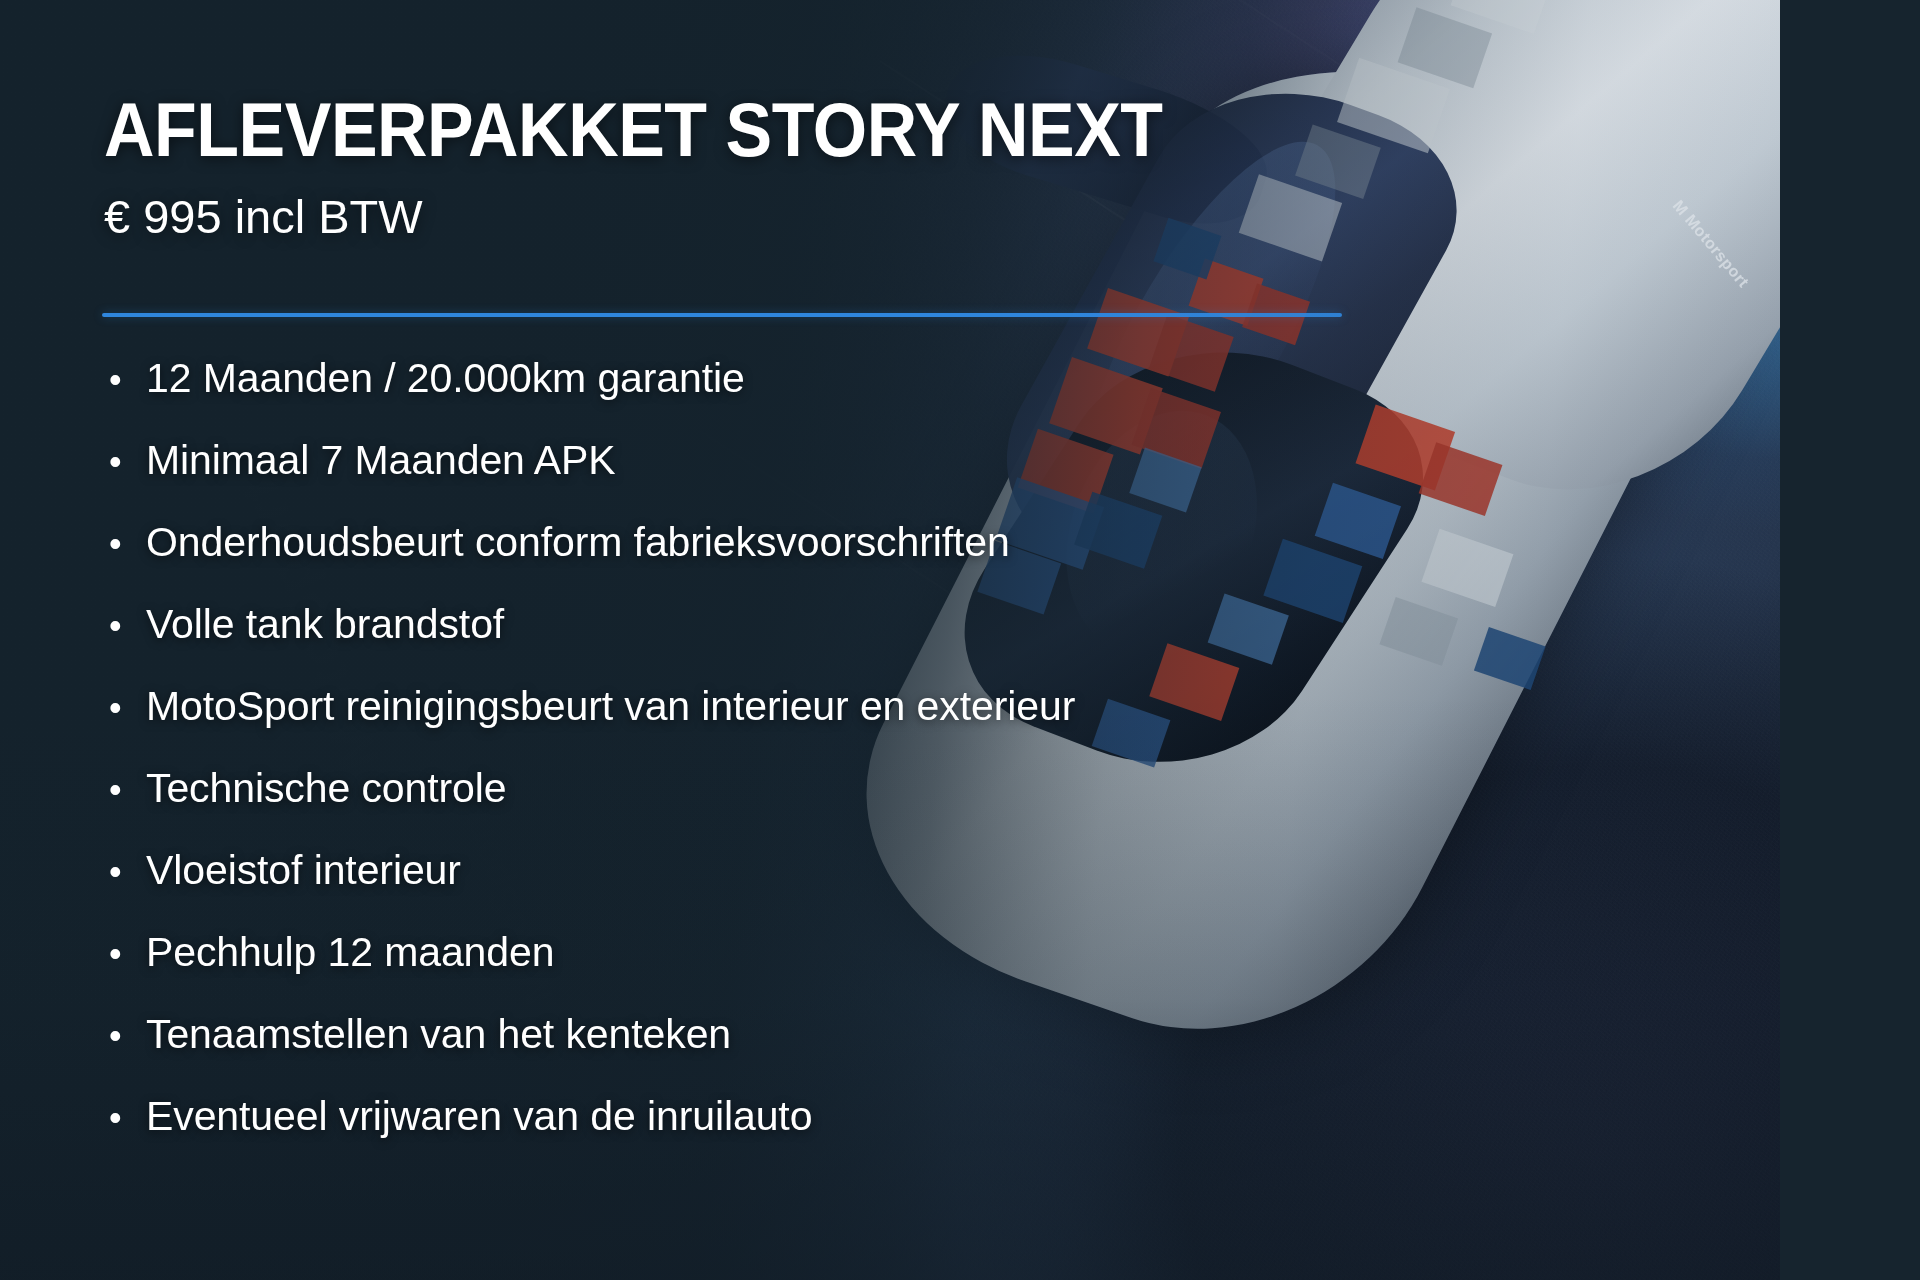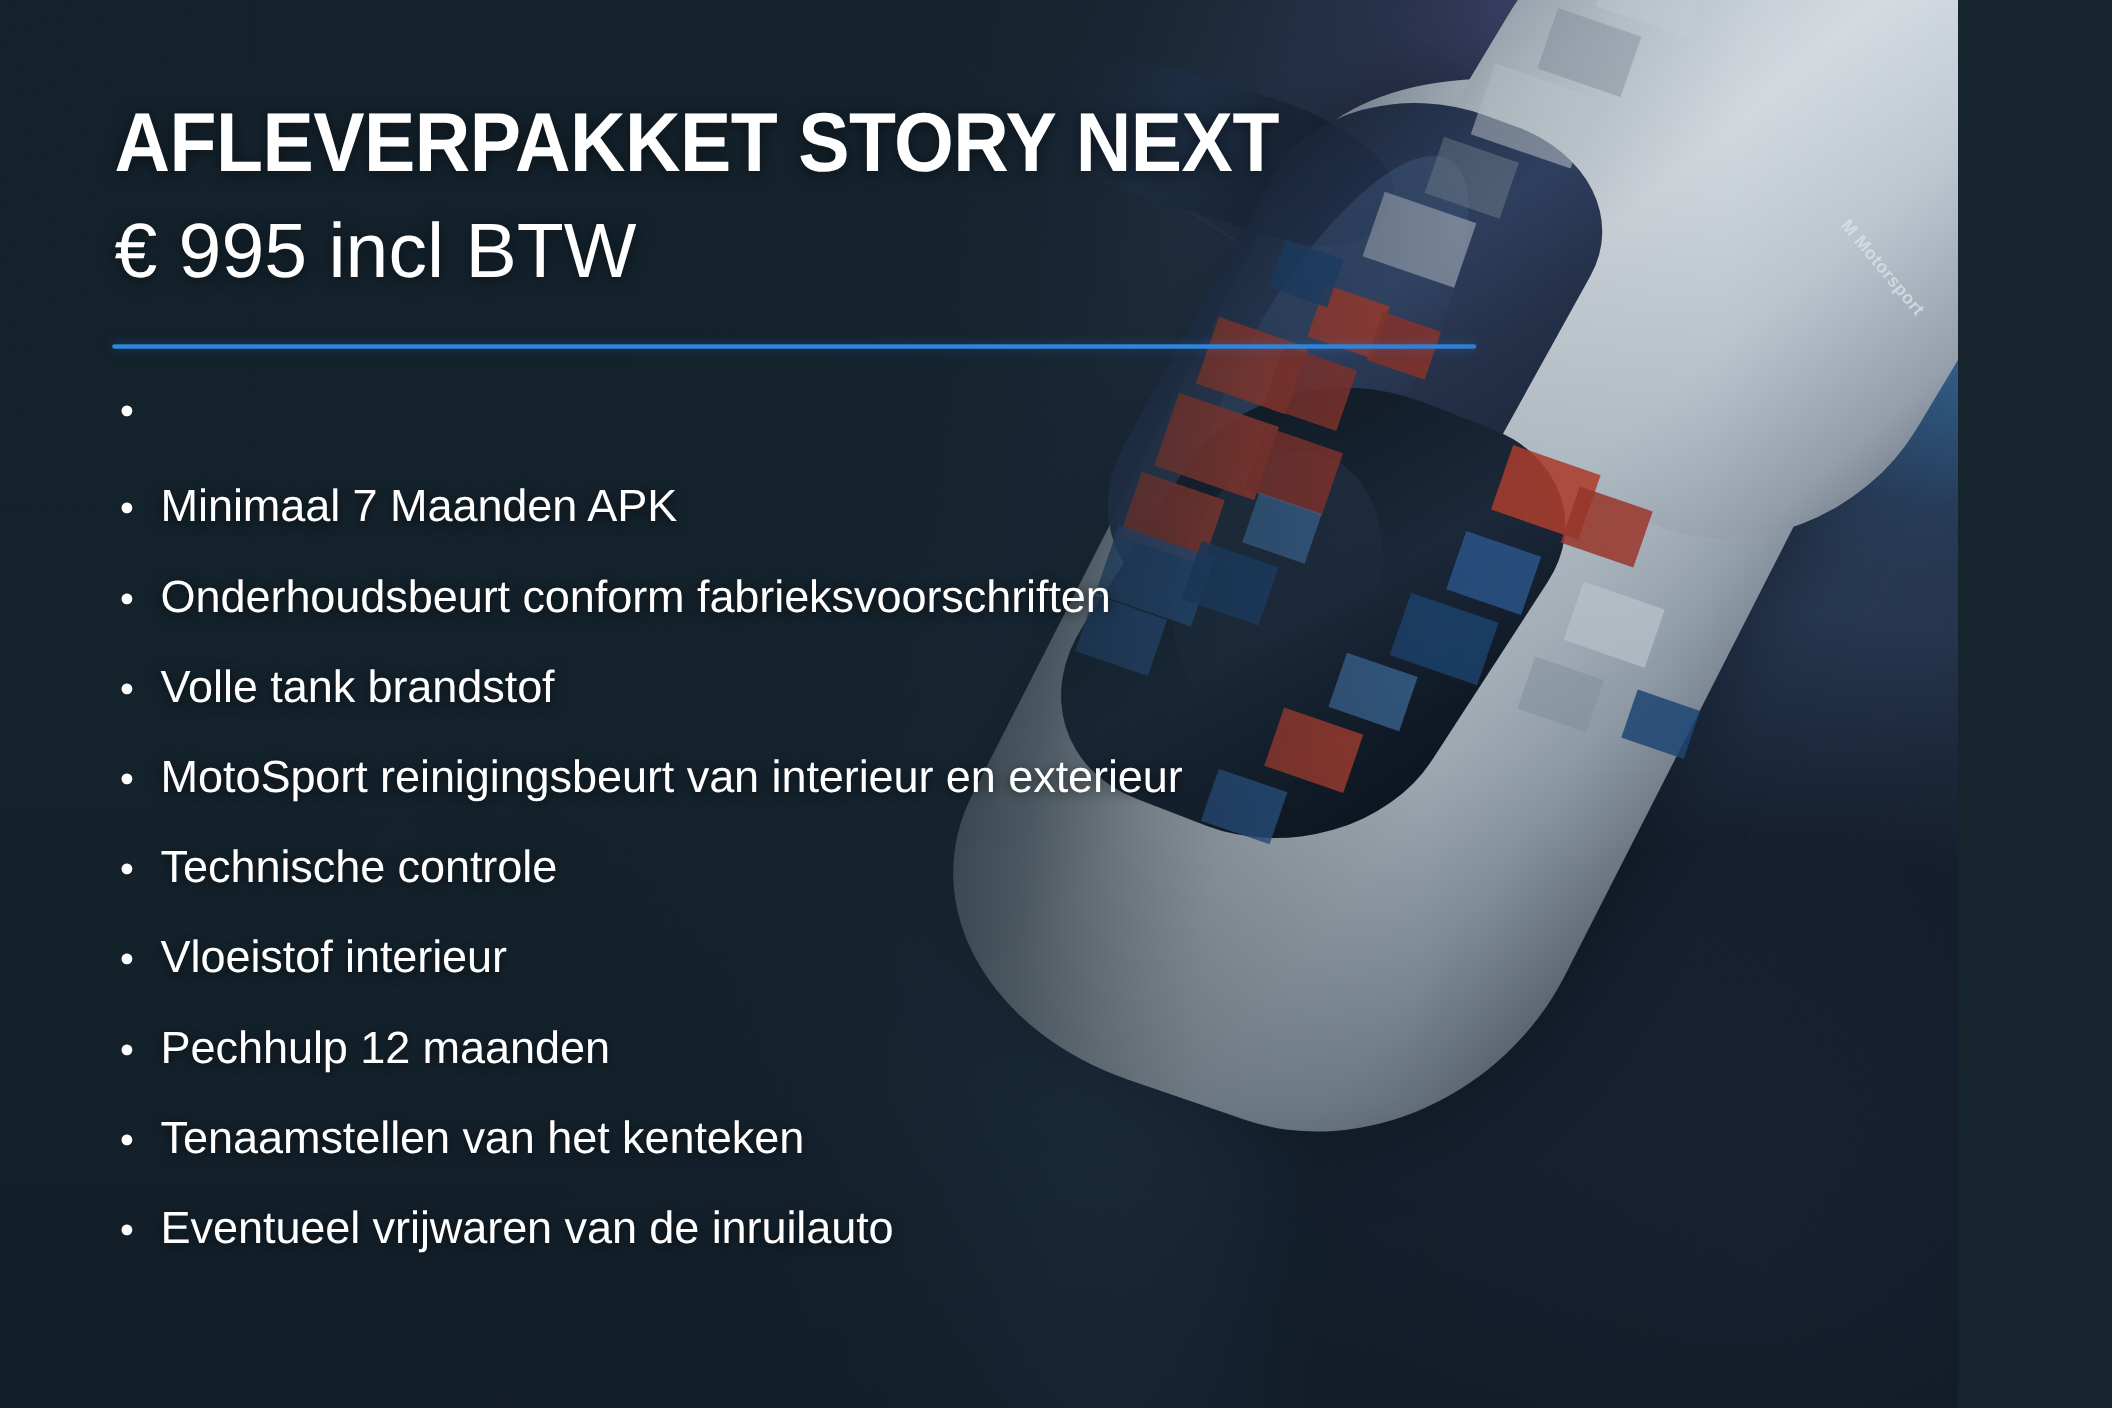--- a/index.html
+++ b/index.html
@@ -249,21 +249,21 @@
     line-height:1;
     transform:scaleX(0.92);
     transform-origin:left top;
     white-space:nowrap;
     text-shadow:0 2px 14px rgba(0,0,0,0.55);
   }
 
   .subtitle {
     position:absolute;
     left:104px; top:193px;
-    font-size:70px;
+    font-size:47px;
     font-weight:400;
     color:#ffffff;
     letter-spacing:0px;
     line-height:1;
     white-space:nowrap;
     text-shadow:0 2px 14px rgba(0,0,0,0.55);
   }
 
   .divider {
     position:absolute;
@@ -375,20 +375,21 @@
 
   <div class="content">
 
     <div class="title">AFLEVERPAKKET STORY NEXT</div>
     <div class="subtitle">€ 995 incl BTW</div>
     <div class="divider"></div>
 
     <ul class="bullets" id="bullet-list">
         <li class="bullet">
           <span class="bullet-dot">•</span>
+          <span class="bullet-text">12 Maanden / 20.000km garantie</span>
         </li>
         <li class="bullet">
           <span class="bullet-dot">•</span>
           <span class="bullet-text">Minimaal 7 Maanden APK</span>
         </li>
         <li class="bullet">
           <span class="bullet-dot">•</span>
           <span class="bullet-text">Onderhoudsbeurt conform fabrieksvoorschriften</span>
         </li>
         <li class="bullet">

